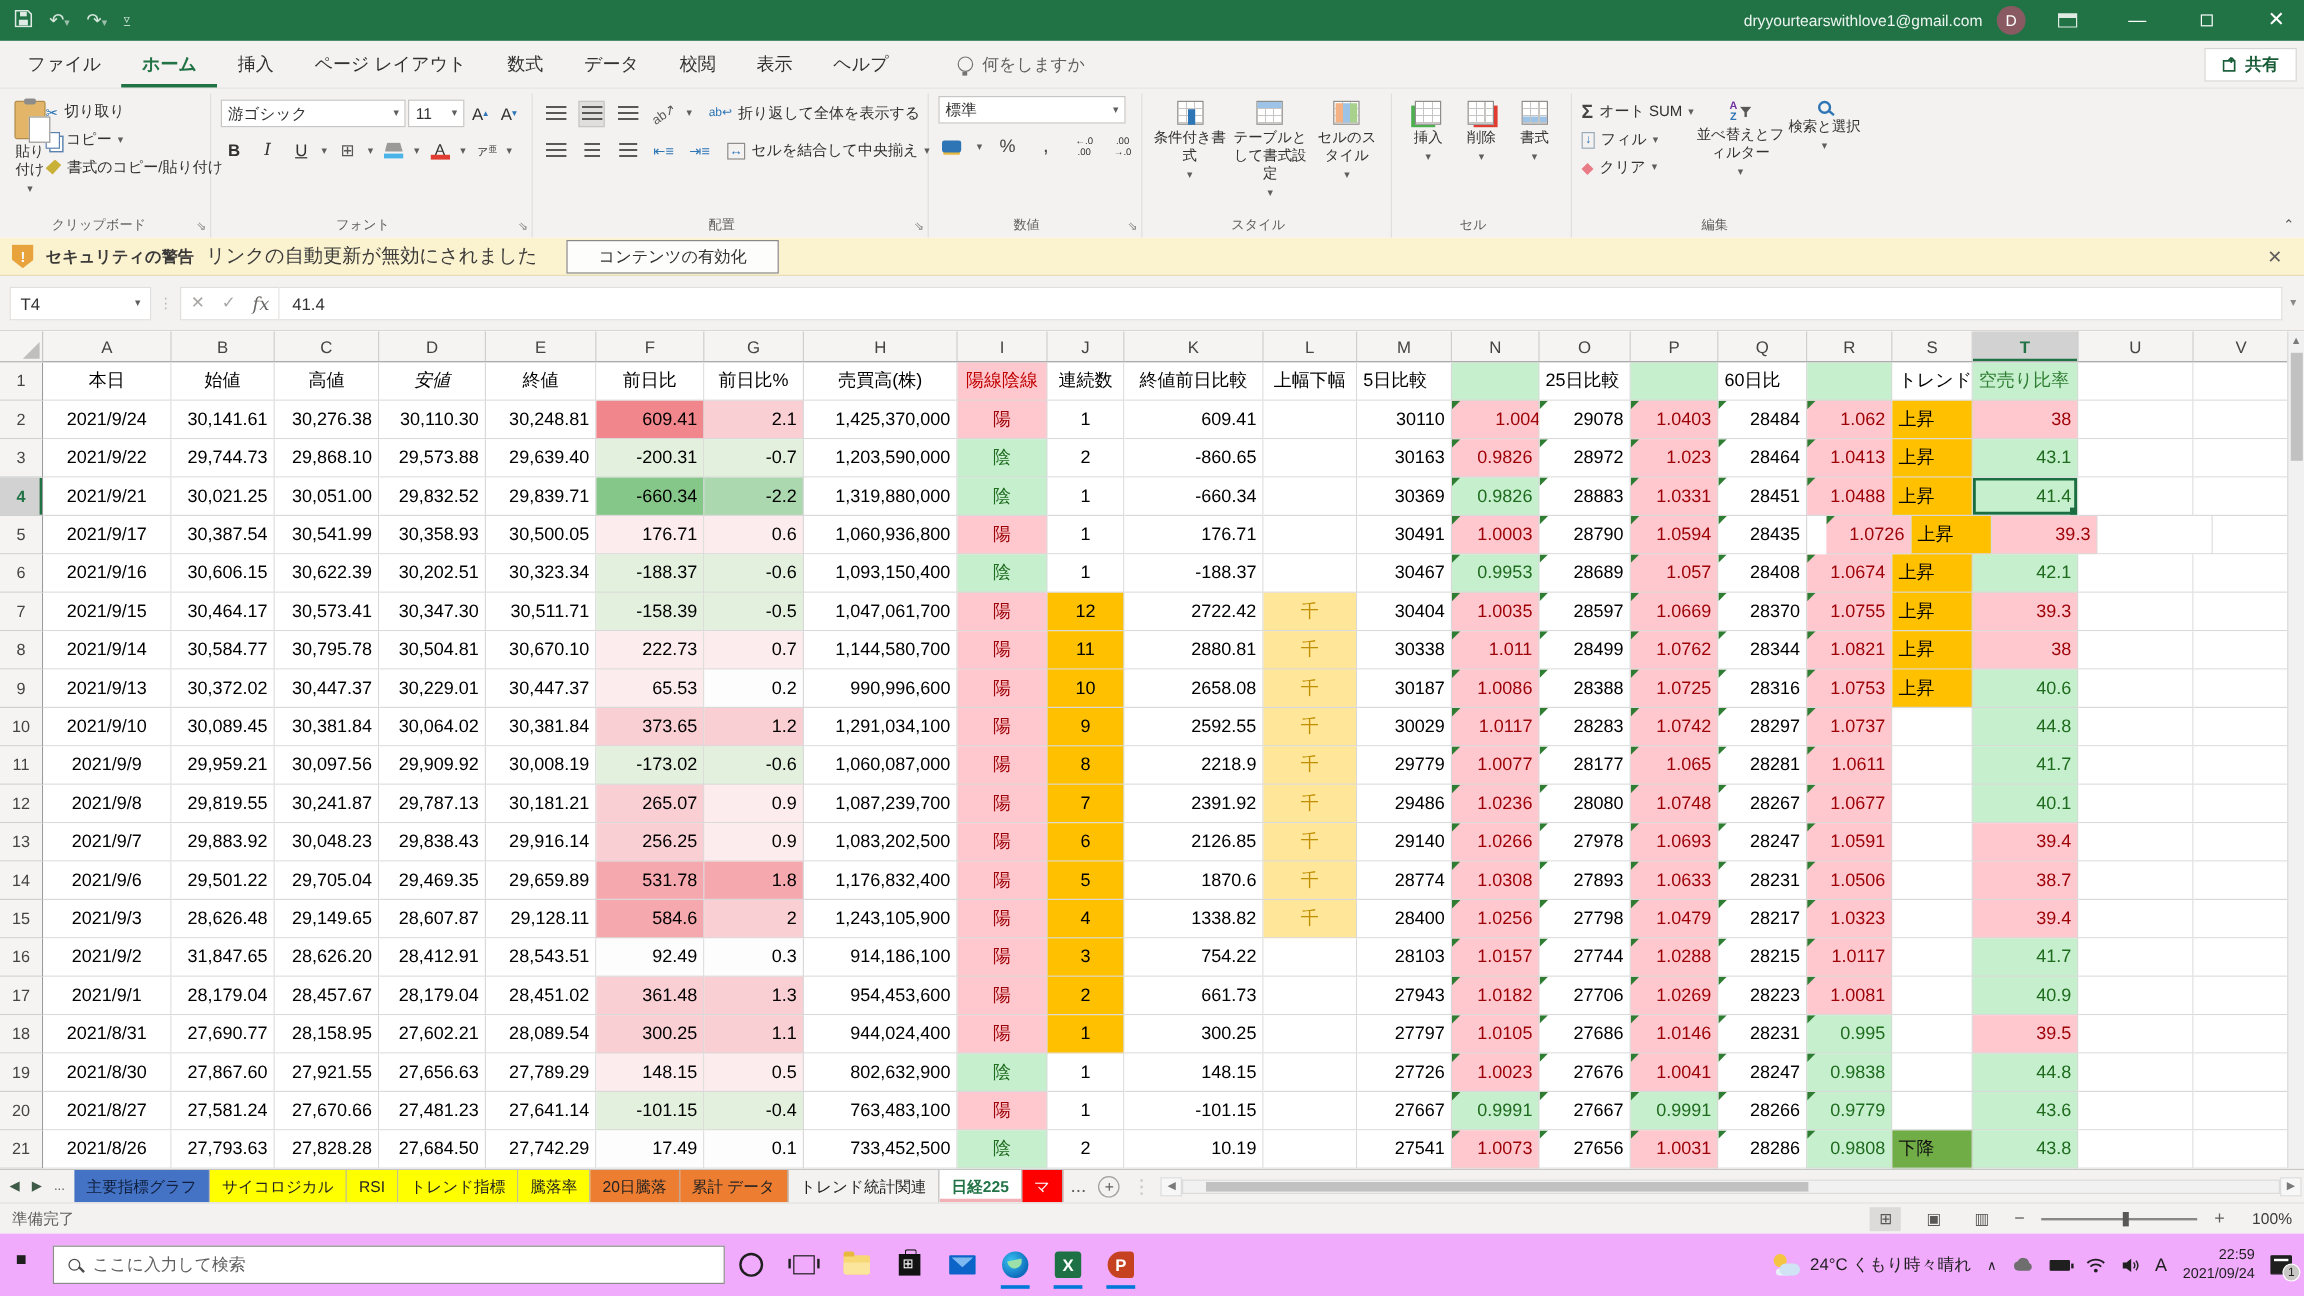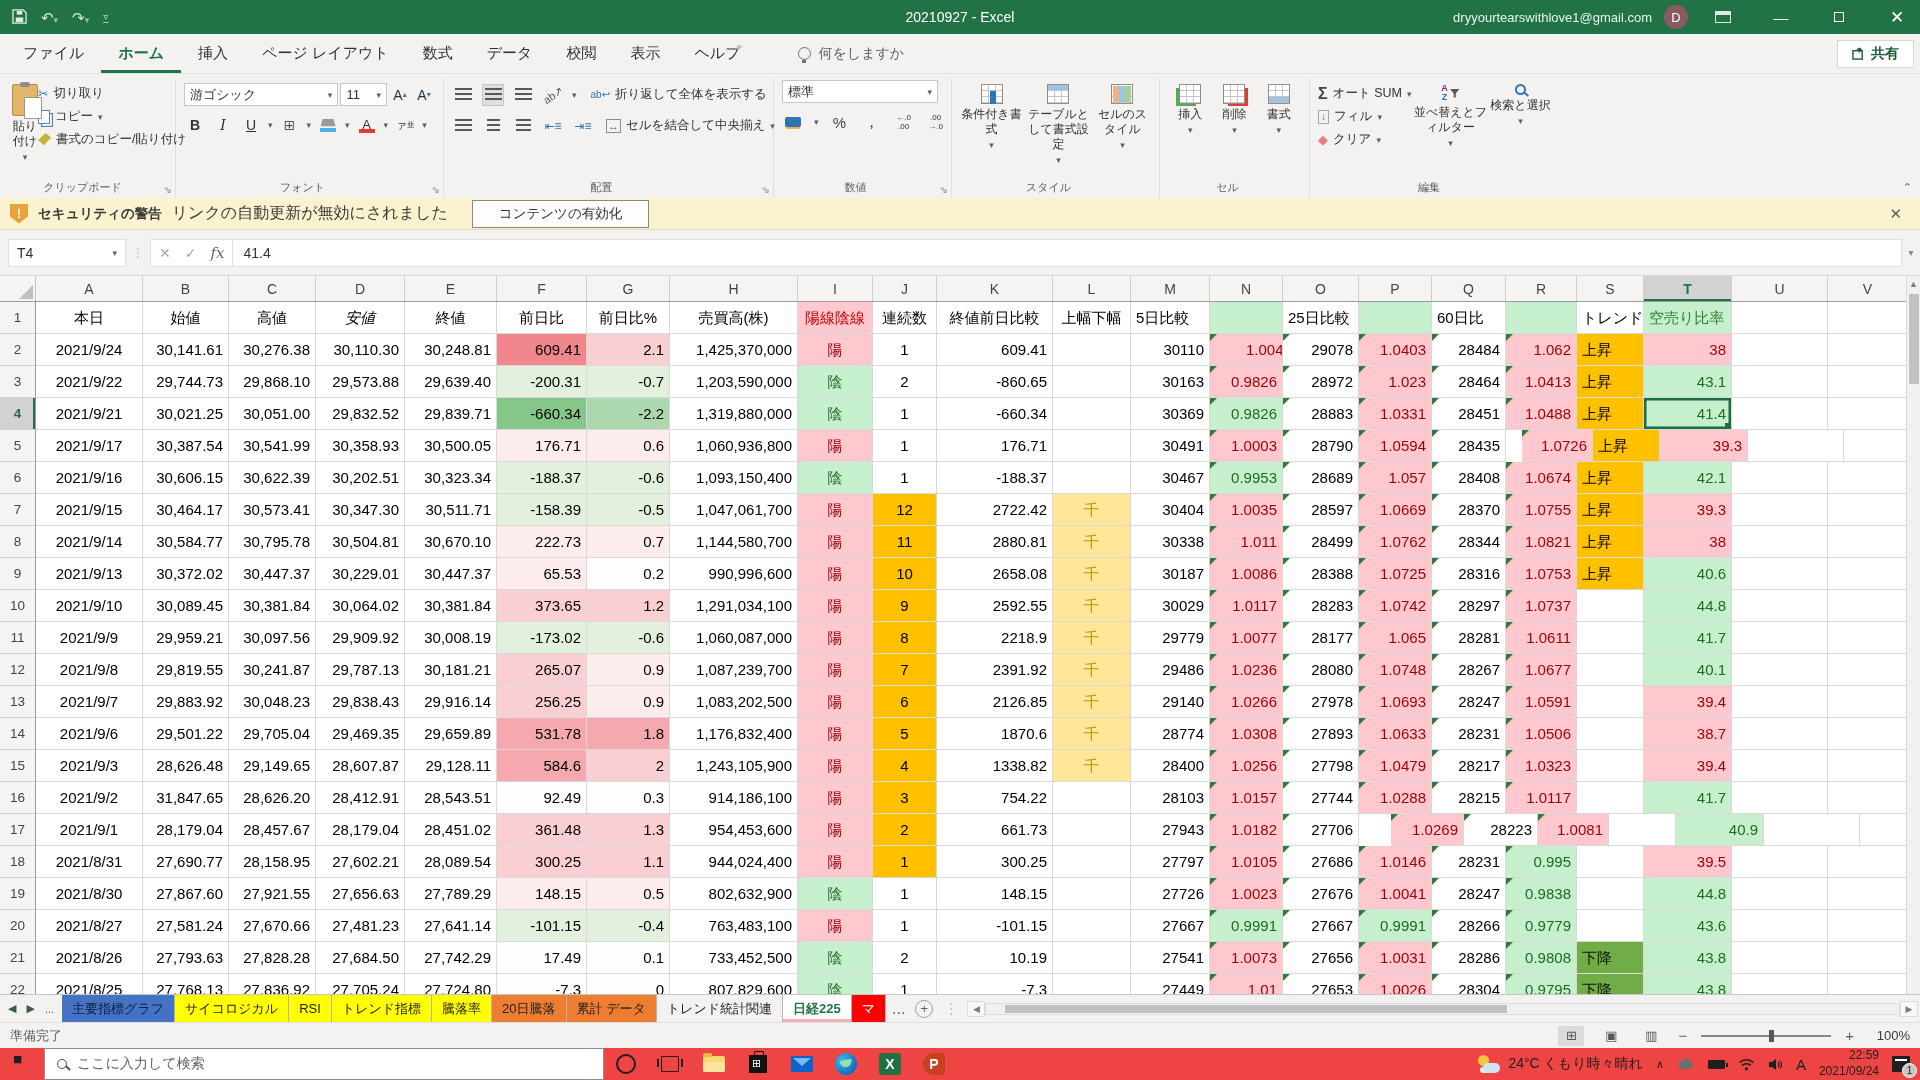--- a/index.html
+++ b/index.html
@@ -134,21 +134,21 @@
   
   .statusbar{height:26px;background:#f3f2f1;border-top:1px solid #e1dfdd;display:flex;align-items:center;flex:none;font-size:13px;color:#605e5c;padding:0 10px}
   .sb-right{margin-left:auto;display:flex;align-items:center;gap:14px}
   .viewic{width:26px;height:20px;display:flex;align-items:center;justify-content:center;font-size:13px;color:#5a5856}
   .viewic.on{background:#dcdbda}
   .zoomtrack{width:130px;height:2px;background:#8a8886;position:relative}
   .zoomthumb{position:absolute;left:52%;top:-5px;width:5px;height:12px;background:#5a5856}
   .zoompct{font-size:13px;color:#3b3a39;width:42px;text-align:right}
 
   
-  .taskbar{height:32px;background:#ef4444;display:flex;align-items:center;flex:none;gap:0}
+  .taskbar{height:52px;background:#f0abfc;display:flex;align-items:center;flex:none;gap:0}
   .tb-item{width:44px;height:40px;display:flex;align-items:center;justify-content:center;position:relative;flex:none}
   .winlogo{width:17px;height:17px;background:
      linear-gradient(#1f1f1f,#1f1f1f);
      clip-path:polygon(0 0,46% 0,46% 46%,0 46%);box-shadow:0 0 0 0 #000;position:relative}
   .winlogo:before{content:"";position:absolute;left:54%;top:0;width:46%;height:46%;background:#1f1f1f}
   .winlogo:after{content:"";position:absolute;left:0;top:54%;width:46%;height:46%;background:#1f1f1f;box-shadow:9.2px 0 0 #1f1f1f}
   .searchbox{width:560px;height:32px;background:#fff;border:1px solid #8c8c8c;display:flex;align-items:center;gap:10px;padding:0 12px;font-size:14px;color:#5f5f5f;flex:none}
   .s-mag{width:10px;height:10px;border:1.8px solid #4a4a4a;border-radius:50%;position:relative;flex:none}
   .s-mag:after{content:"";position:absolute;width:6px;height:1.8px;background:#4a4a4a;transform:rotate(45deg);right:-5px;bottom:-1px}
   .cortana{width:20px;height:20px;border:2.5px solid #1f1f1f;border-radius:50%}
@@ -192,21 +192,20 @@
         <svg width="15" height="15" viewBox="0 0 16 16">
             <path d="M1 1h11l3 3v11H1z" fill="none" stroke="#dfeae4" stroke-width="1.4"></path>
             <rect x="4" y="9" width="8" height="5" fill="#dfeae4"></rect>
             <rect x="5" y="2" width="6" height="4" fill="#dfeae4"></rect>
           </svg>
       </span>
       <span class="qicon">↶<span class="arrow" style="color:#9dbfac">▾</span></span>
       <span class="qicon">↷<span class="arrow" style="color:#9dbfac">▾</span></span>
       <span class="qicon" style="font-size:10px">▿̲</span>
     </div>
-    <div class="tb-title">20210927  -  Excel</div>
     <div class="tb-right">
       <span class="tb-email">dryyourtearswithlove1@gmail.com</span>
       <span class="avatar">D</span>
       <span class="winbtn">
           <span class="ribbonopt"></span>
         </span>
       <span class="winbtn">—</span>
       <span class="winbtn">
           <span class="restore-sq"></span>
         </span>
@@ -913,21 +912,21 @@
             <div class="cell a-r c-p1" style="width: 90px;">361.48</div>
             <div class="cell a-r c-p1" style="width: 83px;">1.3</div>
             <div class="cell a-r" style="width: 128px;">954,453,600</div>
             <div class="cell a-c c-R" style="width: 75px;">陽</div>
             <div class="cell a-c c-O" style="width: 64px;">2</div>
             <div class="cell a-r" style="width: 116px;">661.73</div>
             <div class="cell a-c" style="width: 78px;"></div>
             <div class="cell a-r" style="width: 79px;">27943</div>
             <div class="cell a-r c-R c-t" style="width: 73px;">1.0182</div>
             <div class="cell a-r c-t" style="width: 76px;">27706</div>
-            <div class="cell a-r c-R c-t" style="width: 73px; margin-left: 32px;">1.0269</div>
+            <div class="cell a-r c-R c-t" style="width: 73px;">1.0269</div>
             <div class="cell a-r c-t" style="width: 74px;">28223</div>
             <div class="cell a-r c-R c-t" style="width: 71px;">1.0081</div>
             <div class="cell a-l" style="width: 67px;"></div>
             <div class="cell a-r c-G" style="width: 88px;">40.9</div>
             <div class="cell a-l" style="width: 96px;"></div>
             <div class="cell a-l" style="width: 80px;"></div>
           </div>
           <div class="grow">
             <div class="rownum">18</div>
             <div class="cell a-c" style="width: 107px;">2021/8/31</div>

